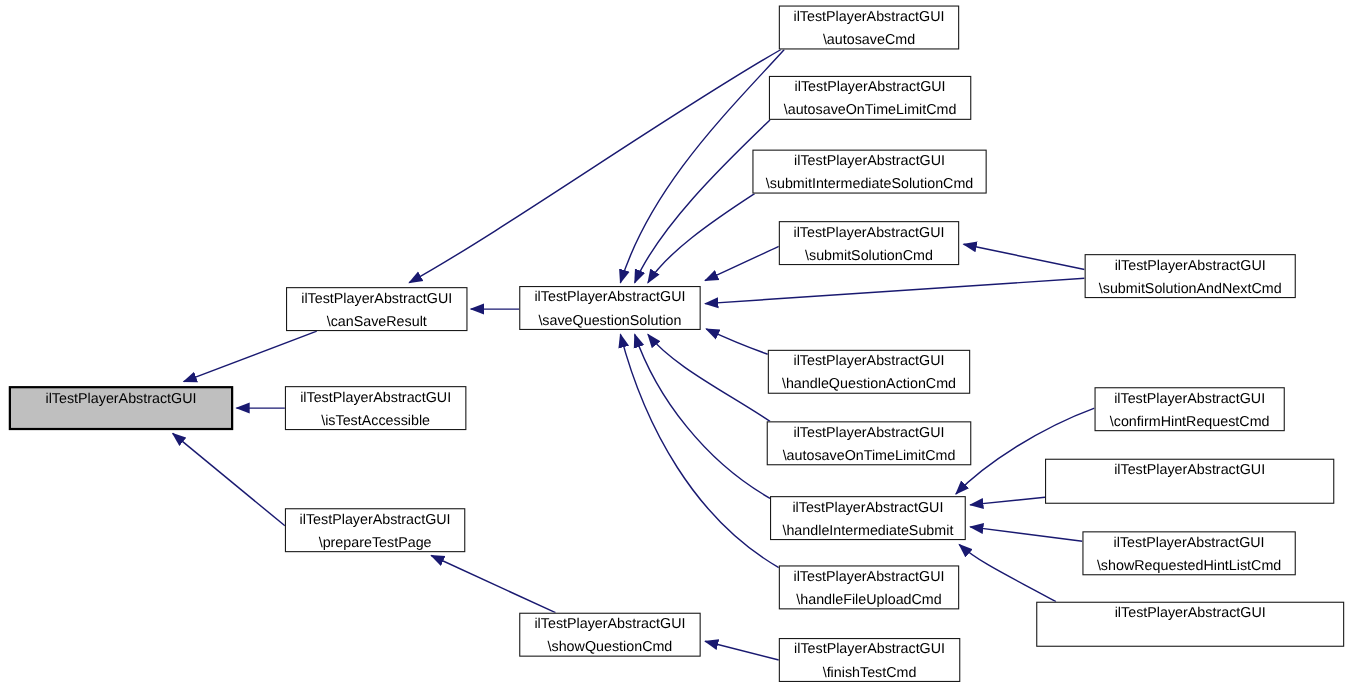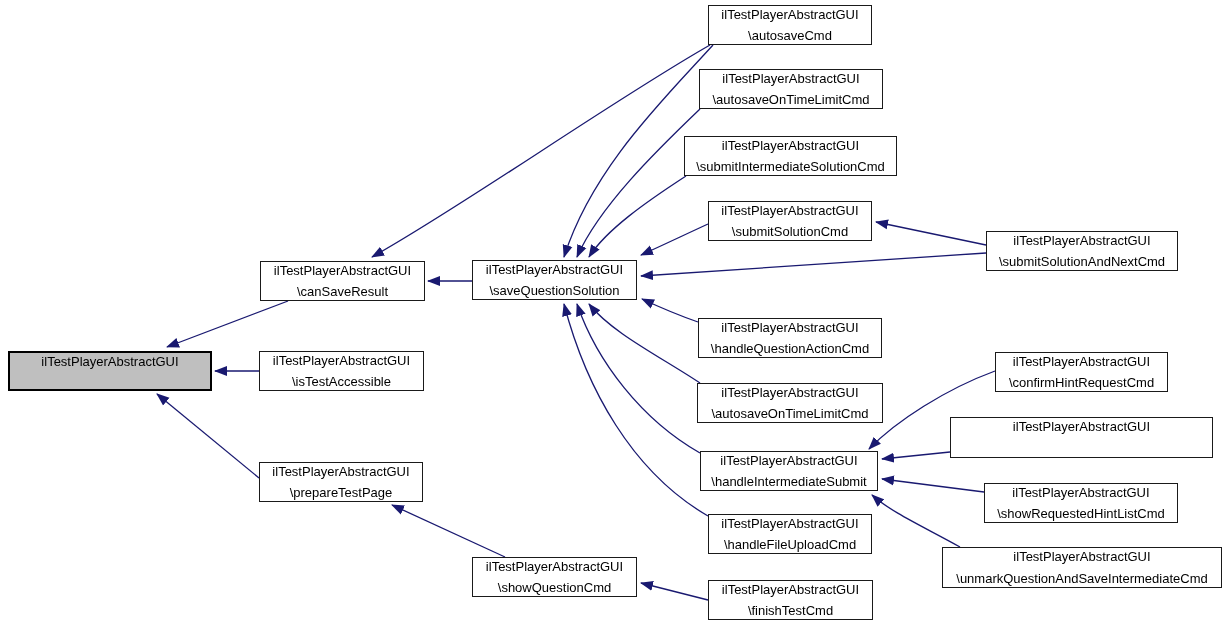--- a/index.html
+++ b/index.html
@@ -131,21 +131,20 @@
       </div>
       <div class="node" style="left: 950px; top: 417px; width: 263px; height: 41px;">
         <span>ilTestPlayerAbstractGUI</span>
       </div>
       <div class="node" style="left: 984px; top: 483px; width: 194px; height: 40px;">
         <span>ilTestPlayerAbstractGUI</span>
         <span>\showRequestedHintListCmd</span>
       </div>
       <div class="node" style="left: 942px; top: 547px; width: 280px; height: 41px;">
         <span>ilTestPlayerAbstractGUI</span>
-        <span>\unmarkQuestionAndSaveIntermediateCmd</span>
       </div>
       <div class="node" style="left: 472px; top: 557px; width: 165px; height: 40px;">
         <span>ilTestPlayerAbstractGUI</span>
         <span>\showQuestionCmd</span>
       </div>
       <div class="node" style="left: 708px; top: 580px; width: 165px; height: 40px;">
         <span>ilTestPlayerAbstractGUI</span>
         <span>\finishTestCmd</span>
       </div>
     </div>

